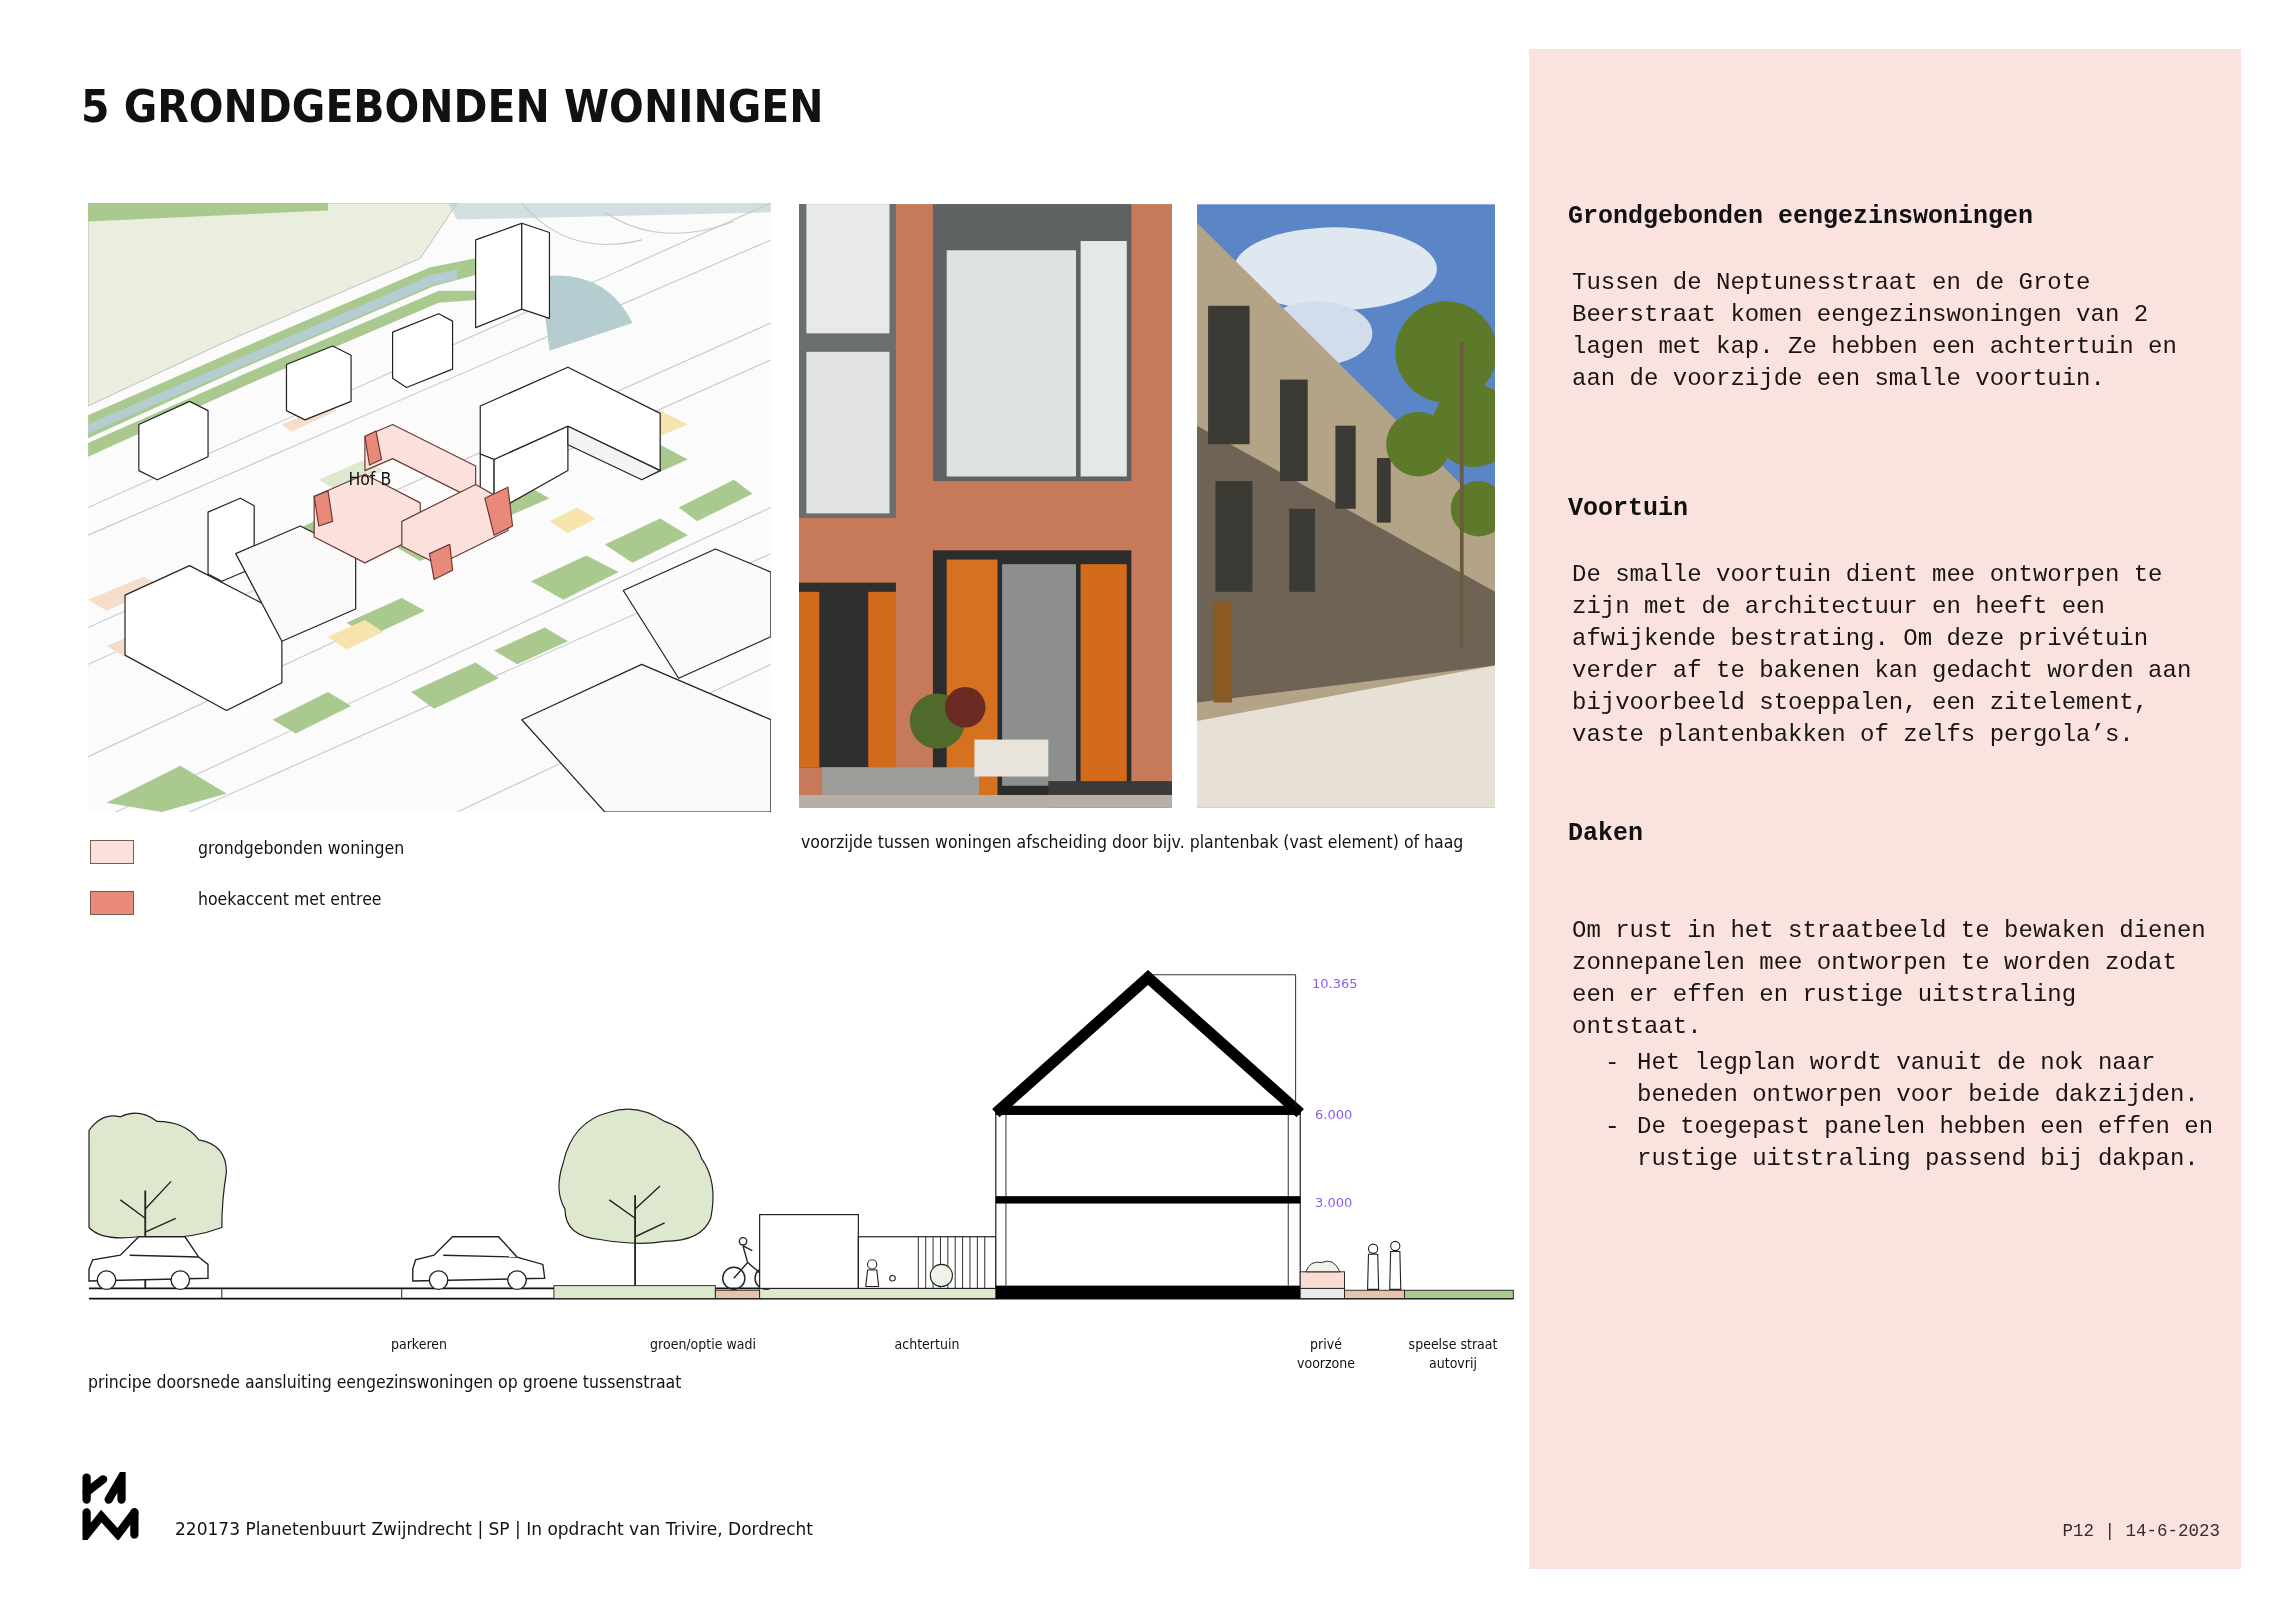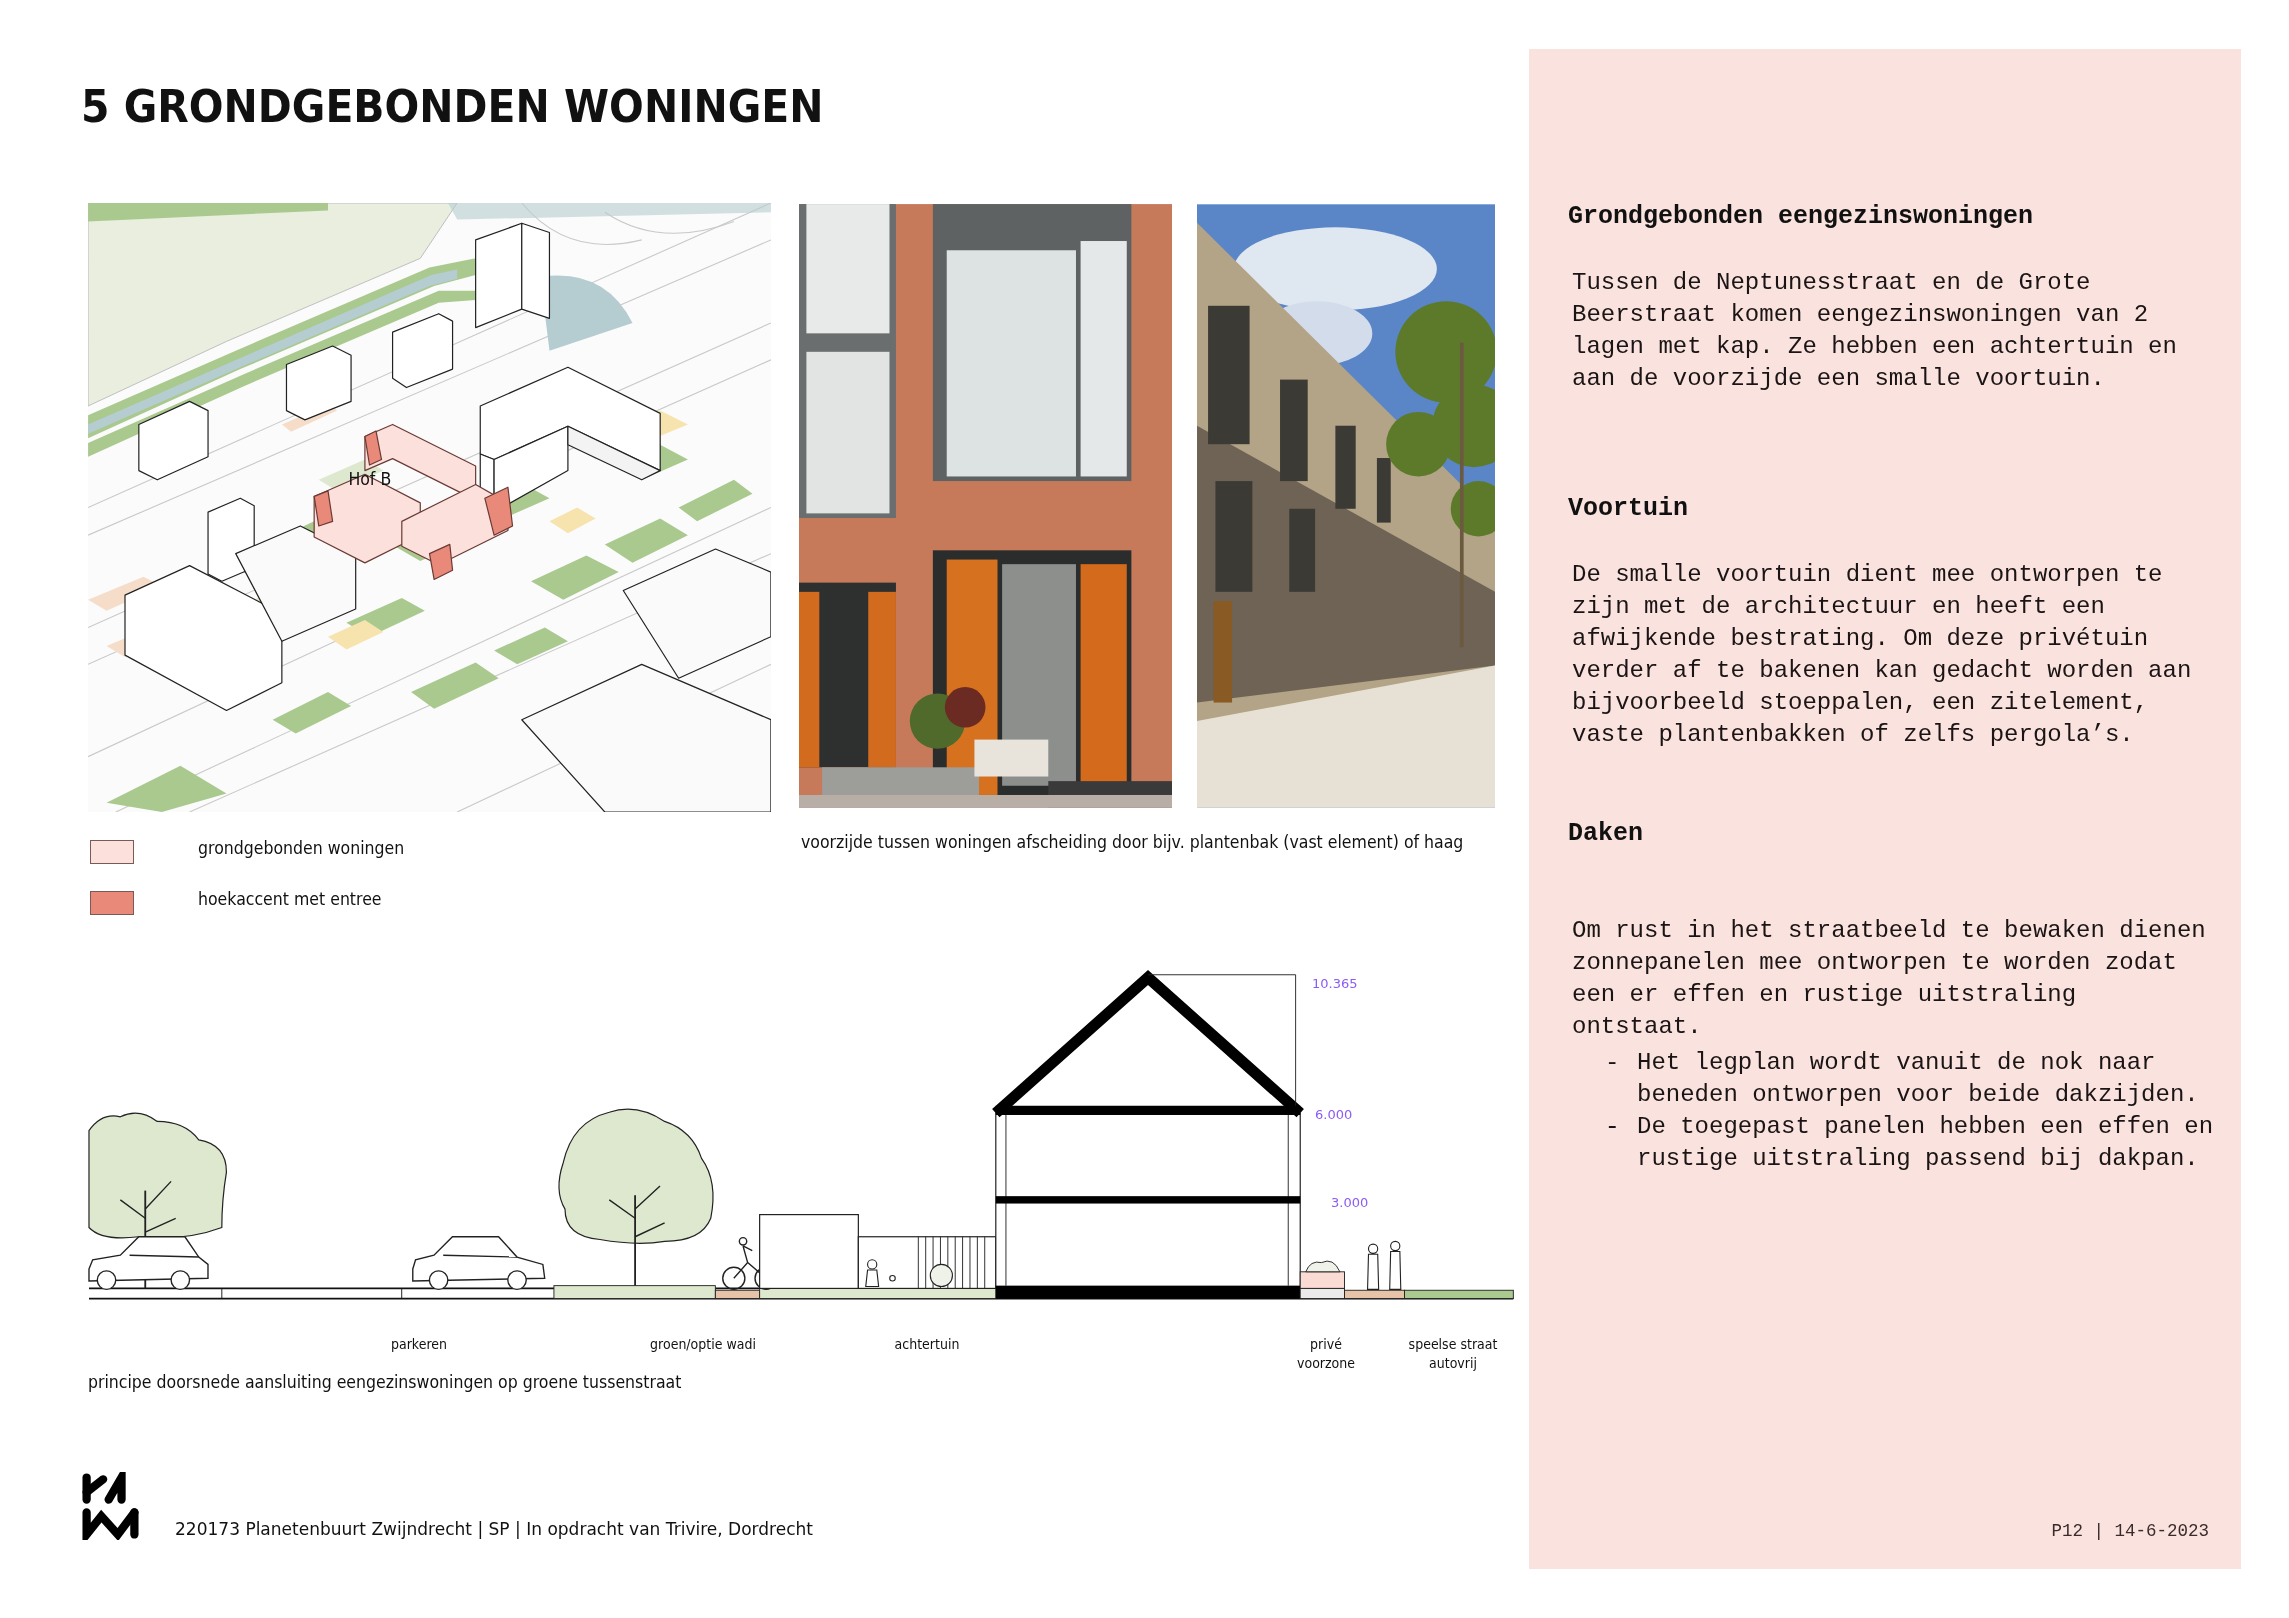--- a/index.html
+++ b/index.html
@@ -31,21 +31,21 @@
   
   .panel { left: 1529px; top: 49px; width: 712px; height: 1520px; background: #fae3df; font-family: Liberation Mono, monospace; }
   .panel-content { position: absolute; left: 39px; top: 152px; width: 646px; font-size: 24px; line-height: 32px; color: #1a1414; }
   .panel-content h3 { font-size: 25px; font-weight: bold; margin: 0; line-height: 31px; color: #111; }
   .panel-content p { margin: 4px; }
   .gap1 { height: 31px; }
   .gap2 { height: 63px; }
   .bullets { margin: 0; padding: 0; list-style: none; }
   .bullets li { position: relative; padding-left: 69px; }
   .bullets li .dash { position: absolute; left: 37px; top: 0; }
-  .panel-footer { position: absolute; right: 32px; bottom: 28px; font-size: 17.5px; color: #3a2a2a; text-align: center; }
+  .panel-footer { position: absolute; right: 21px; bottom: 28px; font-size: 17.5px; color: #3a2a2a; text-align: center; }
 
   
   .logo { left: 81px; top: 1472px; width: 59px; height: 68px; }
   .footer-text { left: 175px; top: 1518px; font-size: 18.5px; color: #111; white-space: nowrap; transform: scaleX(0.92); transform-origin: left top; }
 </style>
 </head>
 <body>
 
 <div class="abs page-title">5  GRONDGEBONDEN WONINGEN</div>
 
@@ -285,21 +285,21 @@
       <circle cx="1488" cy="1353" r="5"></circle>
         <path d="M1483 1359 L1493 1359 L1494 1397 L1482 1397 Z"></path>
       <circle cx="1512" cy="1350" r="5"></circle>
         <path d="M1507 1356 L1517 1356 L1518 1397 L1506 1397 Z"></path>
     </g>
   </svg>
 
   
   <div class="abs height-label" style="left:1229px; top:15.7px;">10.365</div>
   <div class="abs height-label" style="left:1232px; top:147px;">6.000</div>
-  <div class="abs height-label" style="left:1232px; top:235px;margin-left:16px;">3.000</div>
+  <div class="abs height-label" style="left:1232px; top:235px;">3.000</div>
 </div>
 
 <div class="abs section-label" style="left:419px; top:1335px;">parkeren</div>
 <div class="abs section-label" style="left:703px; top:1335px;">groen/optie wadi</div>
 <div class="abs section-label" style="left:927px; top:1335px;">achtertuin</div>
 <div class="abs section-label" style="left:1326px; top:1335px;">
   <div>privé</div>
   <div>voorzone</div>
 </div>
 <div class="abs section-label" style="left:1453px; top:1335px;">

